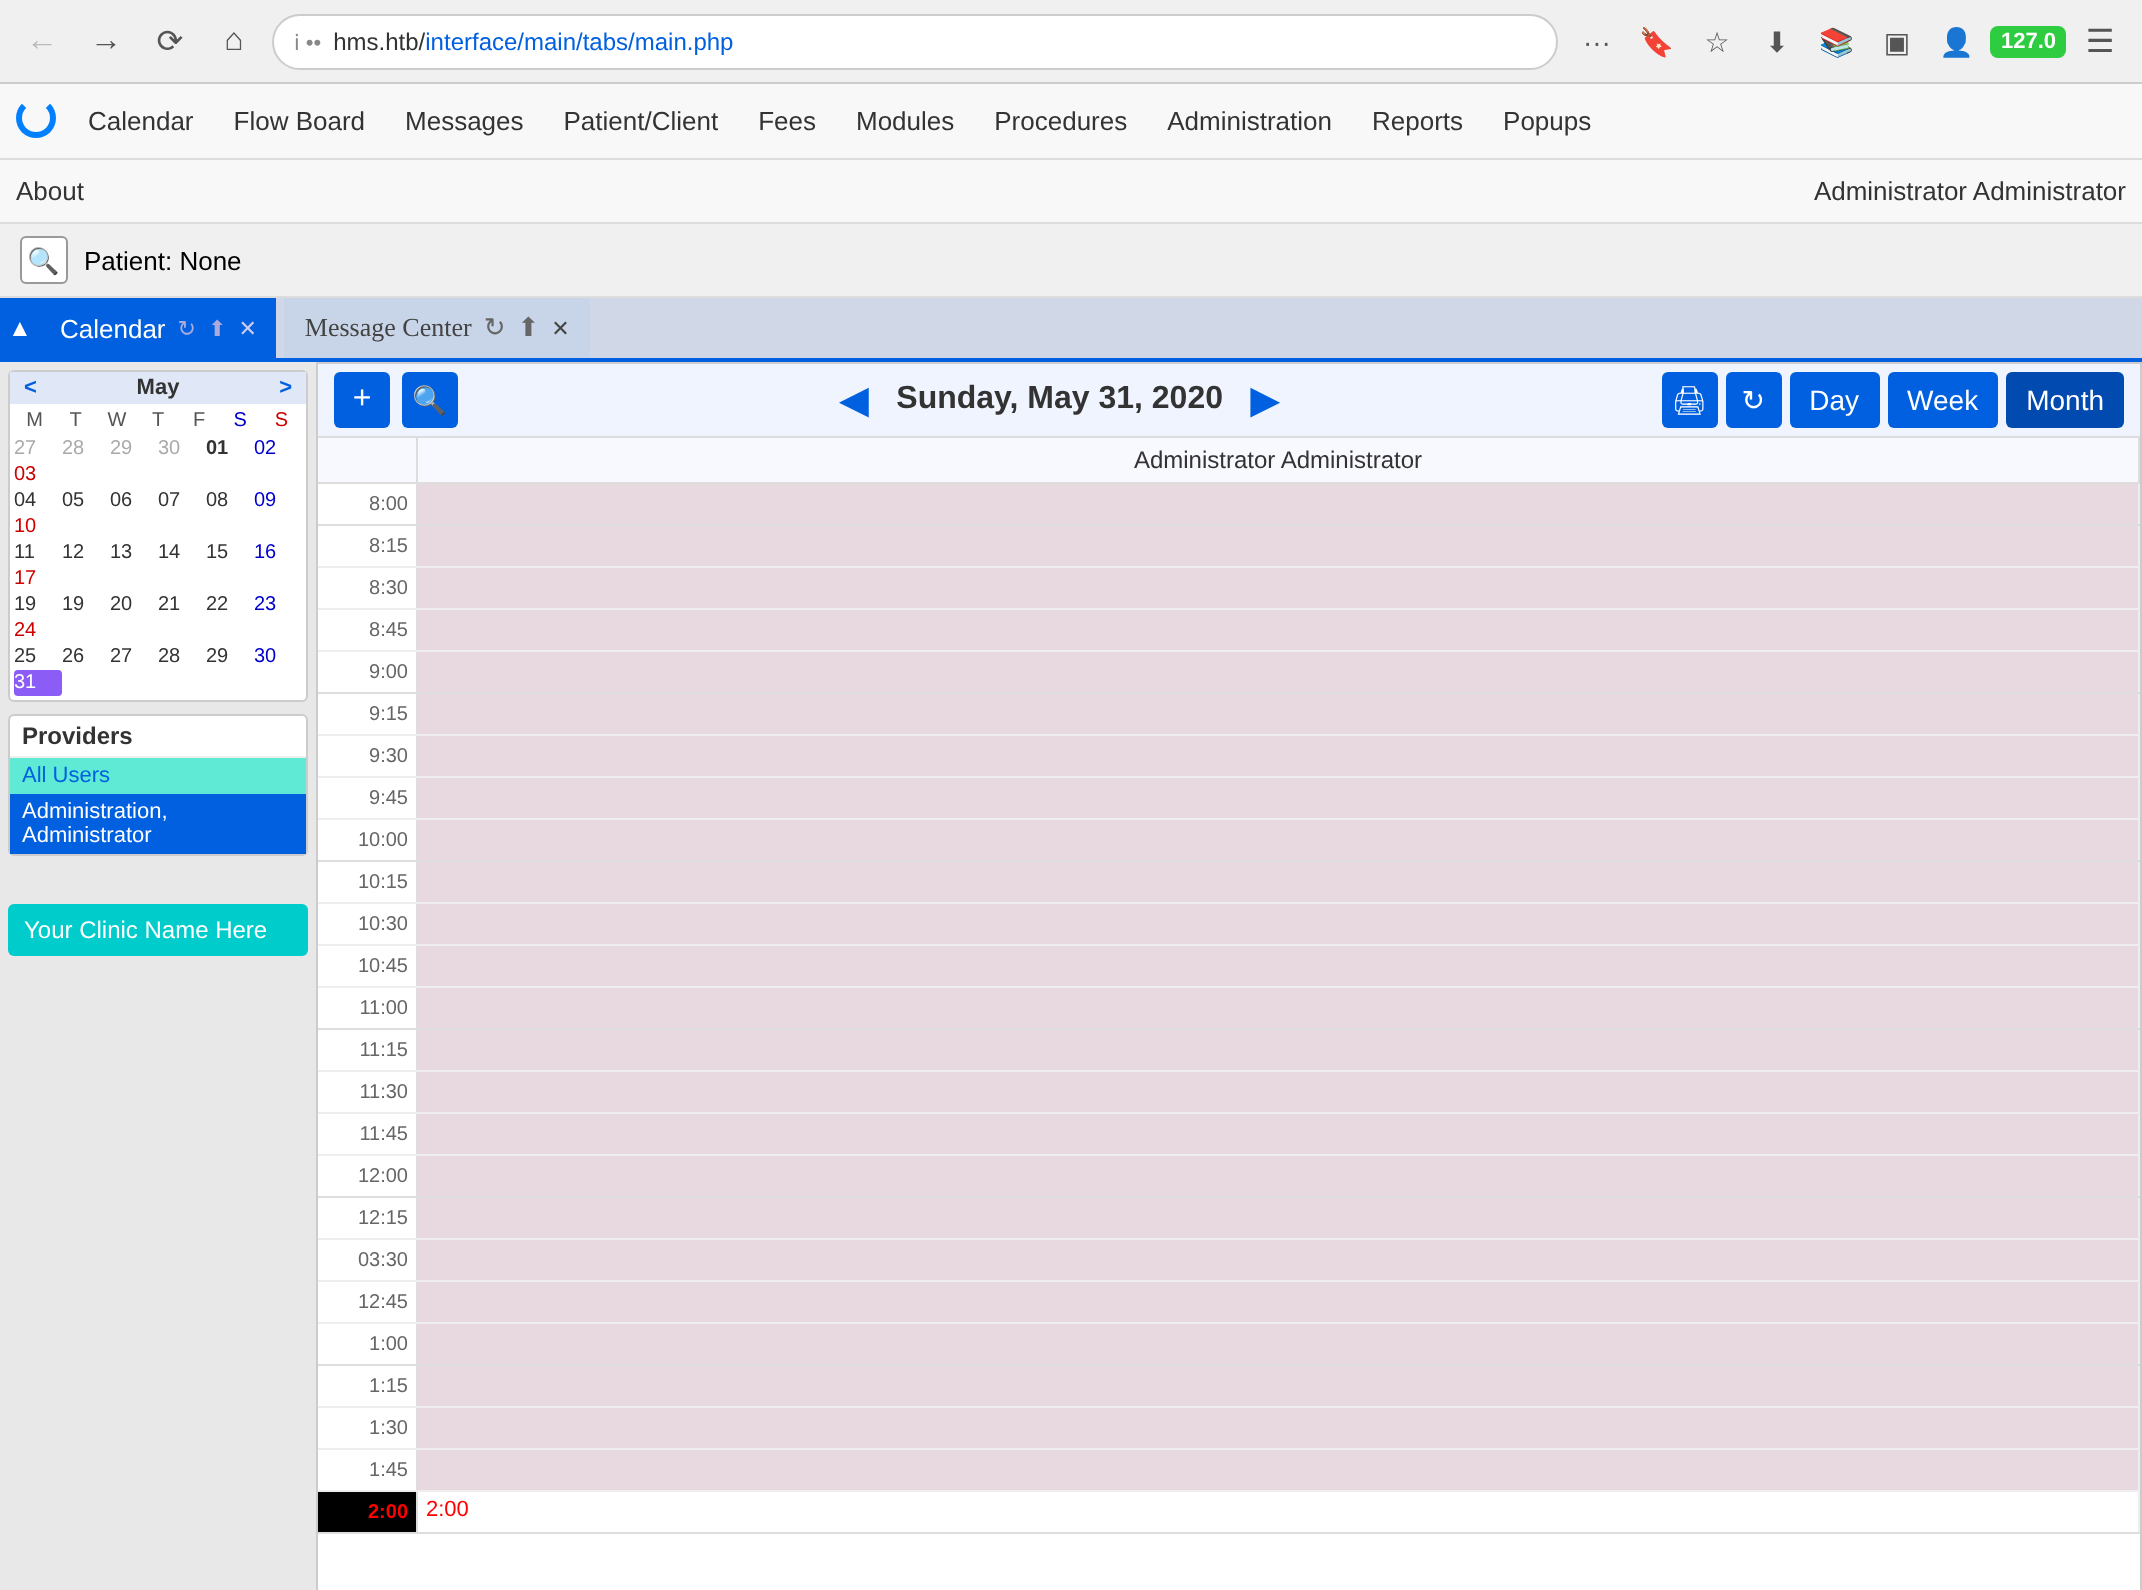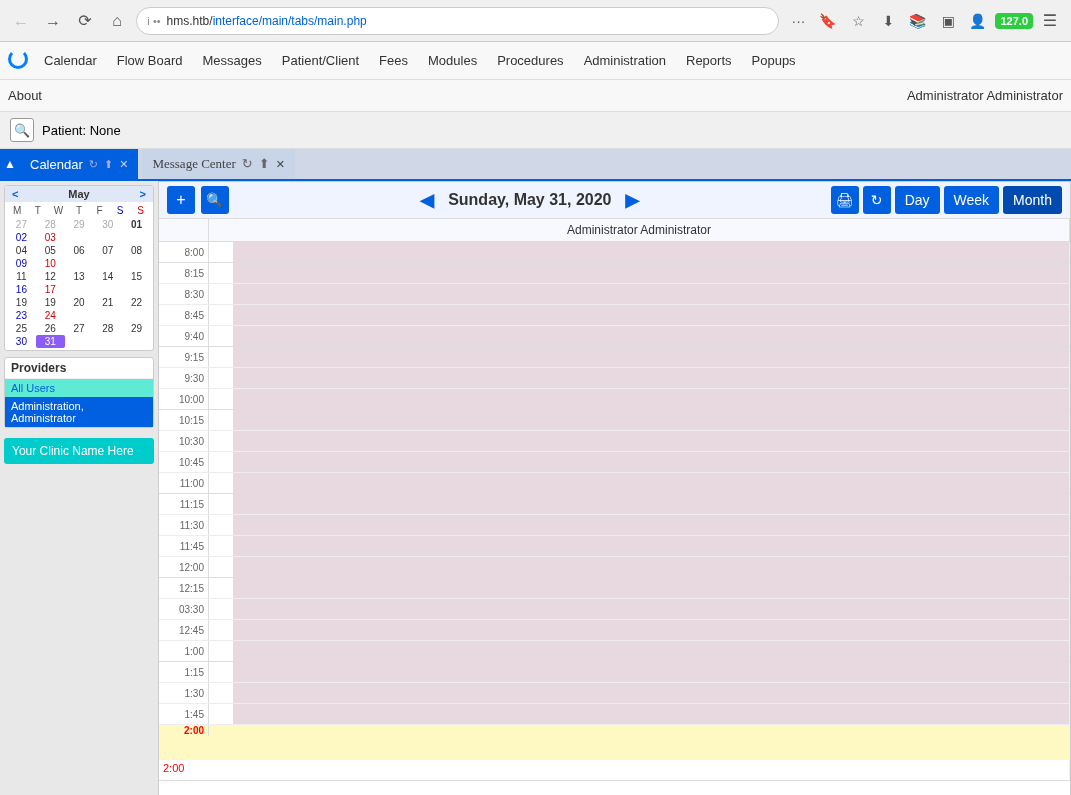--- a/index.html
+++ b/index.html
@@ -219,22 +219,21 @@
       display: grid;
       grid-template-columns: repeat(7, 1fr);
       text-align: center;
       color: #555;
       font-size: 10px;
       margin-bottom: 1px;
     }
     .mini-cal-dow span { padding: 1px 0; }
     .mini-cal-row {
       display: grid;
-      grid-template-columns: repeat(5, 1fr);
-      text-align: center;
+      grid-template-columns: repeat(6, 1fr);
     }
     .mini-cal-day {
       padding: 1px 0;
       cursor: pointer;
       color: #333;
       font-size: 10px;
       border-radius: 2px;
     }
     .mini-cal-day.other-month { color: #aaa; }
     .mini-cal-day.today {
@@ -242,21 +241,21 @@
       color: #fff;
       border-radius: 2px;
     }
     .mini-cal-day.sun { color: #cc0000; }
     .mini-cal-day.sat { color: #0000cc; }
 
     .providers-section {
       background: #fff;
       border: 1px solid #ccc;
       border-radius: 3px;
-      margin-bottom: 10px;
+      margin-bottom: 24px;
     }
     .providers-title {
       font-weight: bold;
       font-size: 12px;
       padding: 3px 6px;
       color: #333;
       border-bottom: 1px solid #eee;
     }
     .provider-item {
       padding: 3px 6px;
@@ -393,21 +392,20 @@
       padding: 4px 8px;
       text-align: center;
       font-size: 12px;
       color: #333;
       border-right: 1px solid #ddd;
     }
     .cal-time-row {
       display: flex;
       border-bottom: 1px solid #eee;
       min-height: 20px;
-      gap: 24px;
     }
     .cal-time-row.major { border-bottom: 1px solid #ddd; }
     .cal-time-label {
       width: 50px;
       flex-shrink: 0;
       border-right: 1px solid #ddd;
       text-align: right;
       padding-right: 4px;
       font-size: 10px;
       color: #666;
@@ -614,29 +612,33 @@
       </div>
       <div class="cal-time-row">
         <div class="cal-time-label">8:30</div>
         <div class="cal-cell"></div>
       </div>
       <div class="cal-time-row">
         <div class="cal-time-label">8:45</div>
         <div class="cal-cell"></div>
       </div>
       <div class="cal-time-row major">
-        <div class="cal-time-label">9:40</div>
+        <div class="cal-time-label">9:00</div>
         <div class="cal-cell"></div>
       </div>
       <div class="cal-time-row">
         <div class="cal-time-label">9:15</div>
         <div class="cal-cell"></div>
       </div>
       <div class="cal-time-row">
         <div class="cal-time-label">9:30</div>
+        <div class="cal-cell"></div>
+      </div>
+      <div class="cal-time-row">
+        <div class="cal-time-label">9:45</div>
         <div class="cal-cell"></div>
       </div>
       <div class="cal-time-row major">
         <div class="cal-time-label">10:00</div>
         <div class="cal-cell"></div>
       </div>
       <div class="cal-time-row">
         <div class="cal-time-label">10:15</div>
         <div class="cal-cell"></div>
       </div>
@@ -689,21 +691,21 @@
         <div class="cal-cell"></div>
       </div>
       <div class="cal-time-row">
         <div class="cal-time-label">1:30</div>
         <div class="cal-cell"></div>
       </div>
       <div class="cal-time-row">
         <div class="cal-time-label">1:45</div>
         <div class="cal-cell"></div>
       </div>
-      <div class="cal-time-row major" style="background:#fef9c3;flex-direction:column;">
+      <div class="cal-time-row major" style="background:#000000;">
         <div class="cal-time-label red">2:00</div>
         <div class="cal-cell" style="background:#fff;">
           <span style="color:#ff0000; font-size:11px; padding-left:4px;">2:00</span>
         </div>
       </div>
     </div>
   </div>
 </div>
 
 </body></html>

